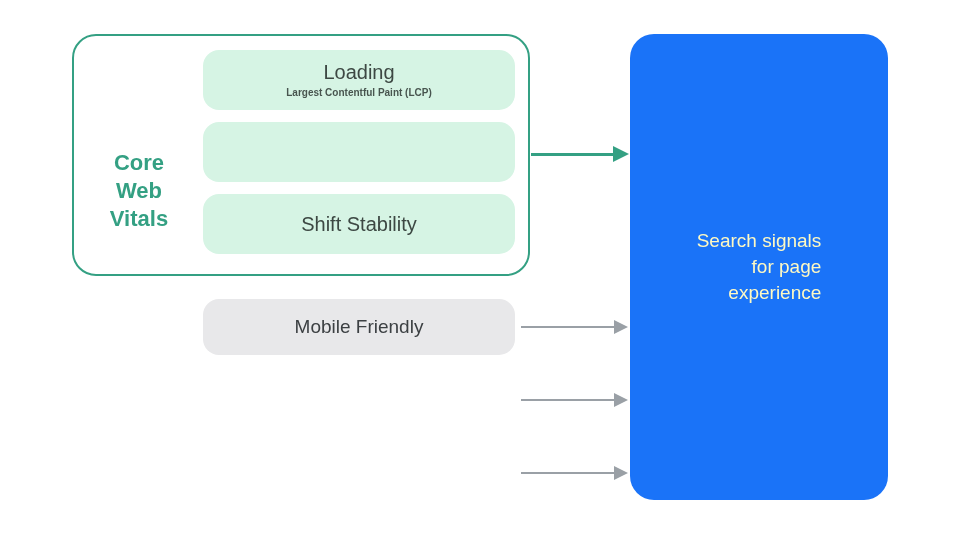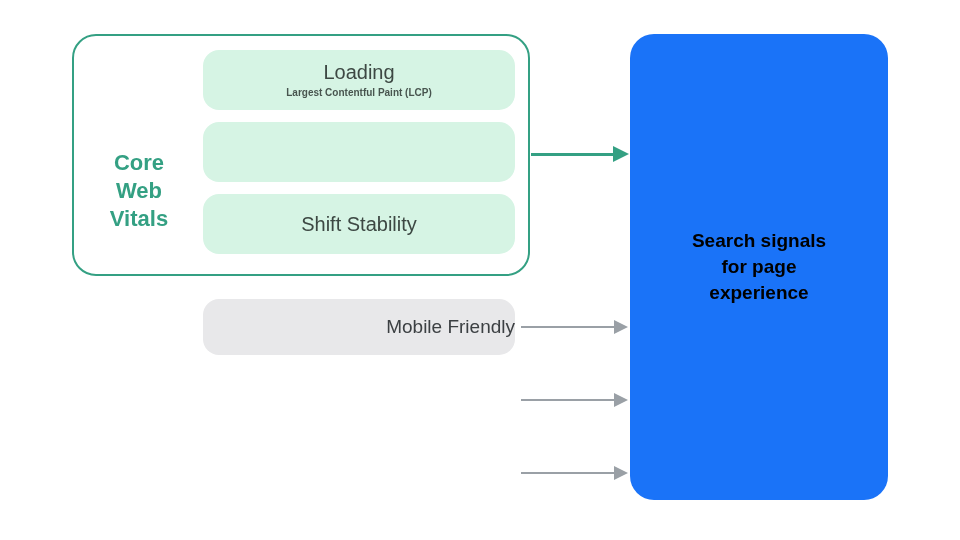--- a/index.html
+++ b/index.html
@@ -72,45 +72,45 @@
     display: flex;
     flex-direction: column;
     gap: 17px;
   }
   .signal-box {
     height: 56px;
     border-radius: 16px;
     background: var(--gray-fill, #E8E8EA);
     display: flex;
     align-items: center;
-    justify-content: flex-end;
+    justify-content: center;
   }
   .signal-label {
     font-size: 19px;
     font-weight: 400;
     color: var(--gray-text, #3C4043);
   }
 
   
   .result-box {
     position: absolute;
     left: 630px; top: 34px;
     width: 258px; height: 466px;
     border-radius: 24px;
     background: var(--blue-fill, #1A73F8);
     display: flex;
     align-items: center;
     justify-content: center;
   }
   .result-label {
-    color: #000000;
+    color: #fef9c3;
     font-size: 19px;
-    font-weight: 700;
+    font-weight: 400;
     line-height: 26px;
-    text-align: center;
+    text-align: right;
     white-space: pre-line;
   }
 
   
   .arrow { position: absolute; }
   .arrow .arrow-line { position: absolute; left: 0; }
   .arrow .arrow-head { position: absolute; width: 0; height: 0; }
 
   .arrow.green { left: 531px; top: 146px; width: 98px; height: 16px; }
   .arrow.green .arrow-line {

